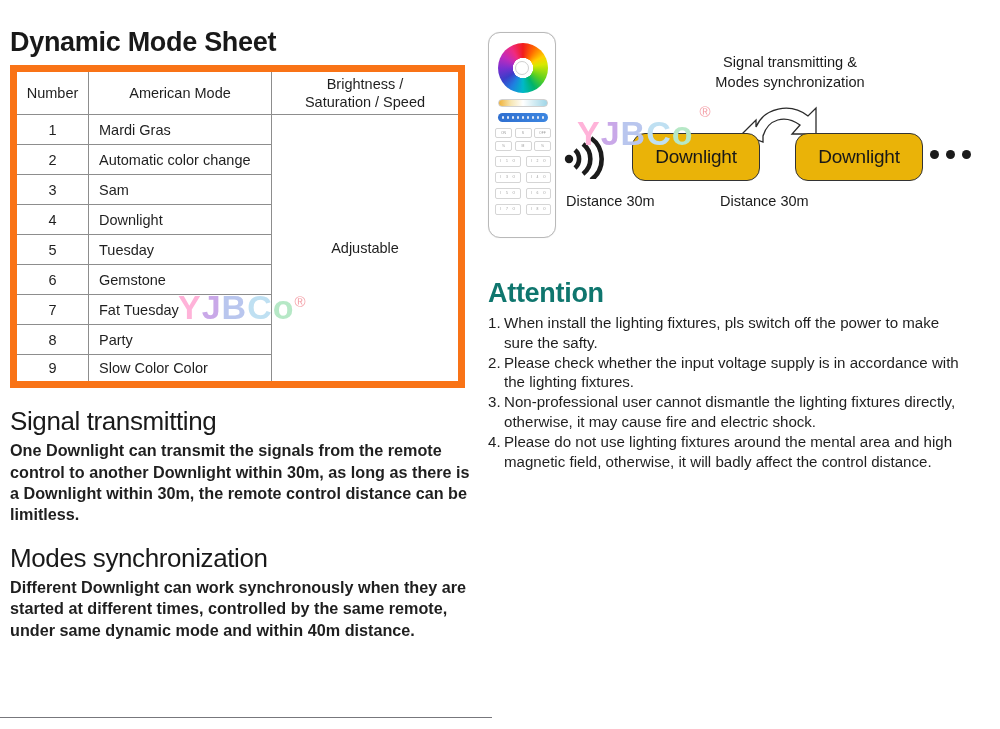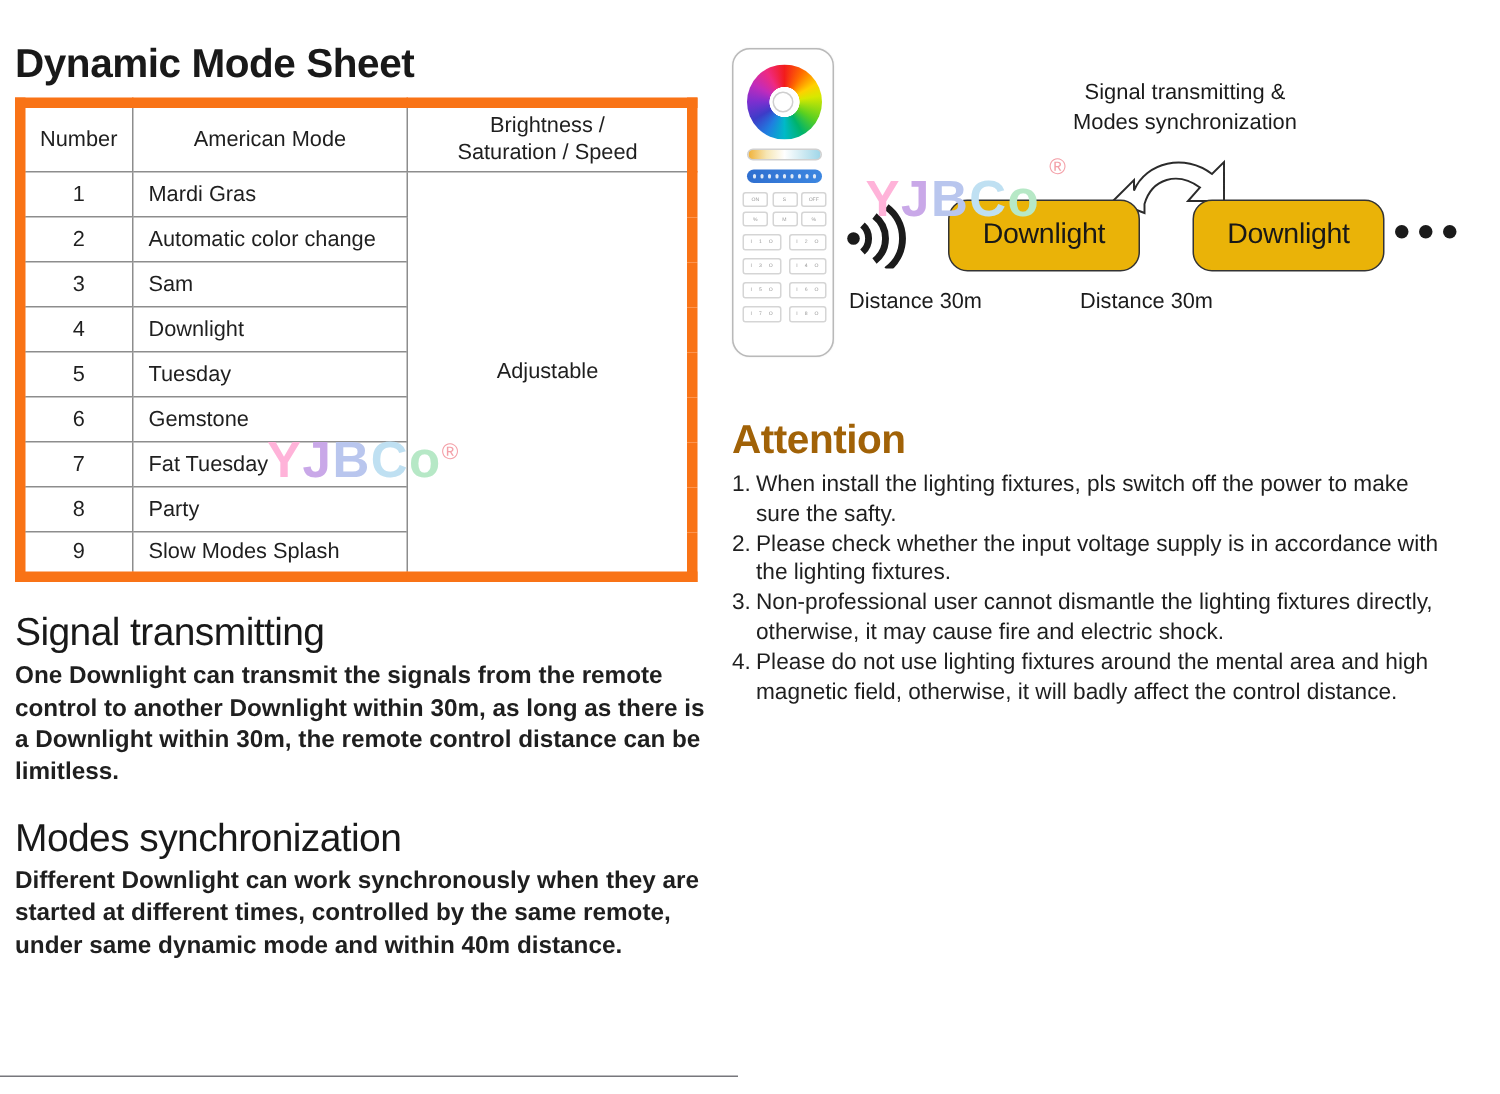--- a/index.html
+++ b/index.html
@@ -246,21 +246,21 @@
   .attention {
     position: absolute;
     left: 0px; top: 250px;
     width: 480px;
   }
   .attention h2 {
     font-size: 27px;
     font-weight: bold;
     margin: 0 0 4px 0;
     letter-spacing: -0.3px;
-    color: #a16207;
+    color: #0f766e;
   }
   .att-list { margin: 0; padding: 0; list-style: none; }
   .att-item {
     display: flex;
     font-size: 15.1px;
     line-height: 1.30;
     color: #1f1f1f;
     margin-bottom: 0.5px;
   }
   .att-num { width: 16px; flex: none; }
@@ -342,21 +342,21 @@
         <tr>
           <td class="col-num">7</td>
           <td class="col-mode">Fat Tuesday</td>
         </tr>
         <tr>
           <td class="col-num">8</td>
           <td class="col-mode">Party</td>
         </tr>
         <tr>
           <td class="col-num">9</td>
-          <td class="col-mode">Slow Modes Splash</td>
+          <td class="col-mode">Slow Color Color</td>
         </tr>
       </tbody>
     </table>
 
     <div class="sect">
       <h2>Signal transmitting</h2>
       <p>One Downlight can transmit the signals from the remote control to another Downlight within 30m, as long as there is a Downlight within 30m, the remote control distance can be limitless.</p>
     </div>
 
     <div class="sect">

